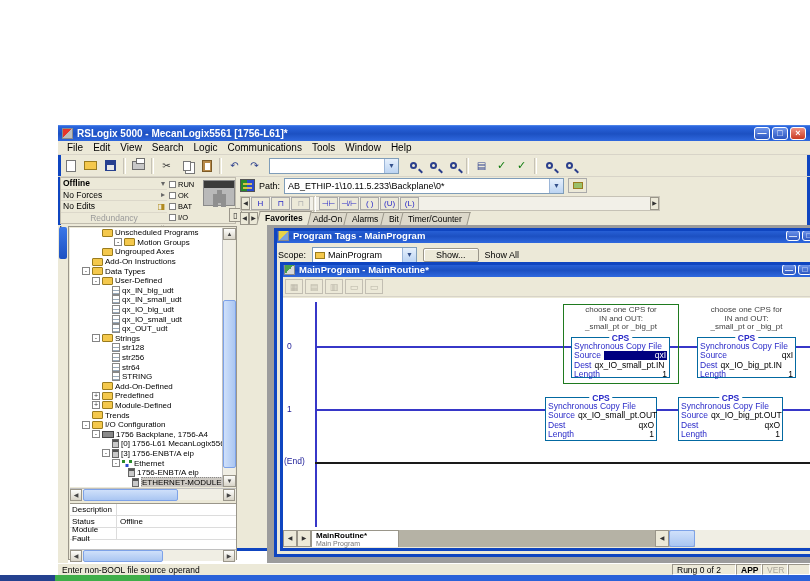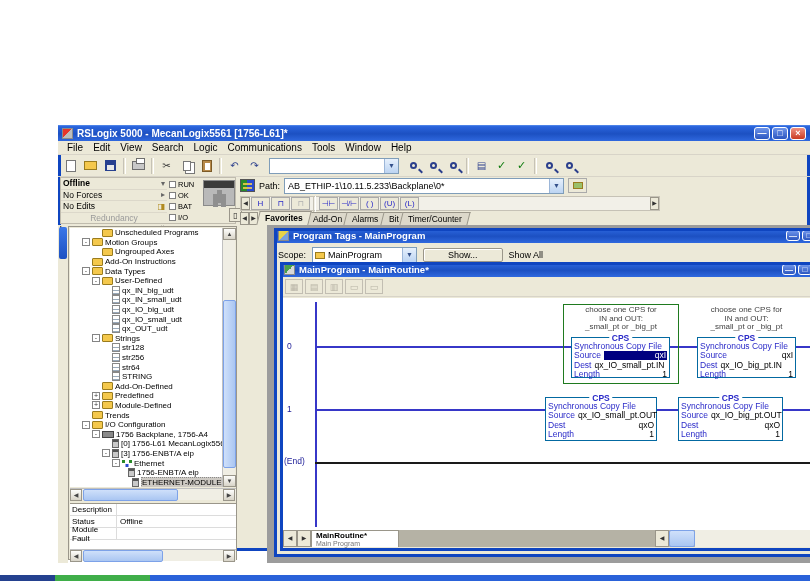--- a/index.html
+++ b/index.html
@@ -95,21 +95,21 @@
   .prow{display:flex;height:12px;border-bottom:1px solid #dcdcdc;align-items:center;}
   .prow .k{width:47px;padding-left:2px;border-right:1px solid #dcdcdc;height:100%;display:flex;align-items:center;}
   .prow .v{padding-left:3px;}
   
   #mdi{position:absolute;left:179px;top:100px;width:570px;height:338px;background:#9c9c9c;margin-left:30px;}
   .win{position:absolute;background:#ece9d8;outline:3px solid #0f45c0;outline-offset:-3px;}
   .win .titlebar{height:15px;font-size:9.5px;}
   .win .tbtn{width:14px;height:11px;font-size:8px;line-height:9px;}
   
   #scoperow{position:absolute;left:4px;top:18px;height:18px;display:flex;align-items:center;gap:6px;font-size:9px;}
-  .btn{background:#ece9d8;border:1px solid #9a968a;border-radius:2px;padding:1px 24px;font-size:9px;box-shadow:inset 1px 1px 0 #fff;}
+  .btn{background:#ece9d8;border:1px solid #9a968a;border-radius:2px;padding:1px 12px;font-size:9px;box-shadow:inset 1px 1px 0 #fff;}
   .minifolder{width:10px;height:7px;background:#f4c84c;border:1px solid #9a7c1e;display:inline-block;margin-right:3px;}
   
   #rtoolbar{position:absolute;left:3px;top:15px;width:546px;height:20px;background:#ece9d8;display:flex;align-items:center;gap:2px;padding-left:2px;border-bottom:1px solid #d8d4c8;}
   .rtb{width:18px;height:15px;border:1px solid #c2beb2;background:#ece9d8;color:#b8b4a6;font-size:9px;text-align:center;line-height:14px;}
   #ladder{position:absolute;left:3px;top:36px;width:533px;height:232px;background:#fff;overflow:hidden;font-size:8.5px;}
   #lvsb{position:absolute;left:536px;top:36px;width:13px;height:232px;background:#f0eee4;border-left:1px solid #c0c0c0;}
   .rail{position:absolute;width:2px;background:#3737c8;}
   .wire{position:absolute;height:2px;background:#3737c8;}
   .endline{position:absolute;height:2px;background:#1a1a1a;}
   .rnum{position:absolute;color:#1a1a96;font-size:8.5px;}
@@ -294,21 +294,21 @@
     <div style="position:absolute;left:2px;top:-2px;font-size:6px;color:#222;">▸</div>
     <div id="orgtab"></div>
   </div>
   <div id="organizer">
     <div id="tree">
         <div class="trow" style="padding-left: 22px;">
           <span class="tbox" style="visibility: hidden;"></span>
           <span class="tico folder"></span>
           <span class="tlbl">Unscheduled Programs</span>
         </div>
-        <div class="trow" style="padding-left: 12px;">
+        <div class="trow" style="padding-left: 12px; justify-content: center;">
           <span class="tbox">-</span>
           <span class="tico folder"></span>
           <span class="tlbl">Motion Groups</span>
         </div>
         <div class="trow" style="padding-left: 22px;">
           <span class="tbox" style="visibility: hidden;"></span>
           <span class="tico folder"></span>
           <span class="tlbl">Ungrouped Axes</span>
         </div>
         <div class="trow" style="padding-left: 12px;">
@@ -612,18 +612,25 @@
         </span>
         <span style="flex:1;"></span>
         <span class="navb">◀</span>
         <span class="hthumb" style="position:relative;width:26px;height:auto;"></span>
         <span style="width:120px;background:#f0eee4;"></span>
         <span class="navb">▶</span>
       </div>
     </div>
   </div>
 
+  <div id="statusbar">
+    <span style="padding-left:4px;flex:1;">Enter non-BOOL file source operand</span>
+    <span class="sbcell" style="width:64px;">Rung 0 of 2</span>
+    <span class="sbcell" style="width:26px;font-weight:bold;">APP</span>
+    <span class="sbcell" style="width:26px;color:#a8a49a;">VER</span>
+    <span class="sbcell" style="width:22px;"></span>
+  </div>
 </div>
 
 <div id="taskbar">
   <span class="edge"></span>
   <span class="start"></span>
 </div>
 
 </body></html>

